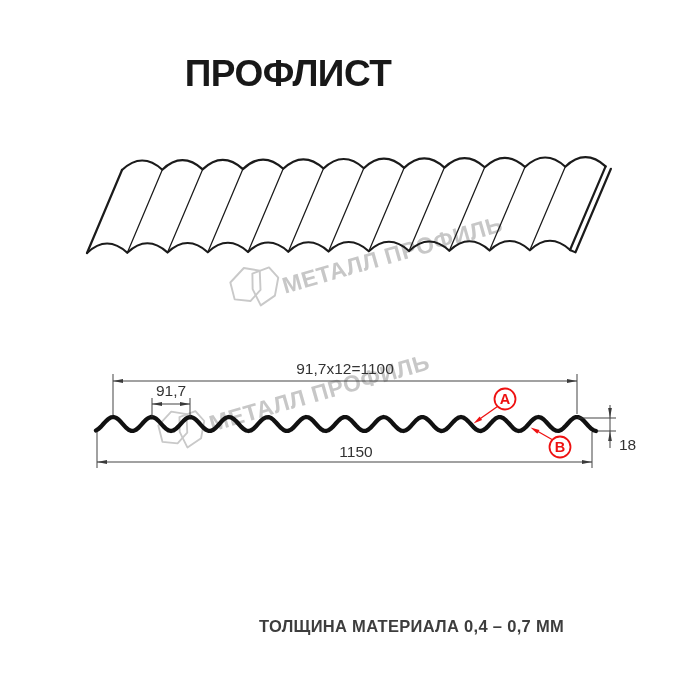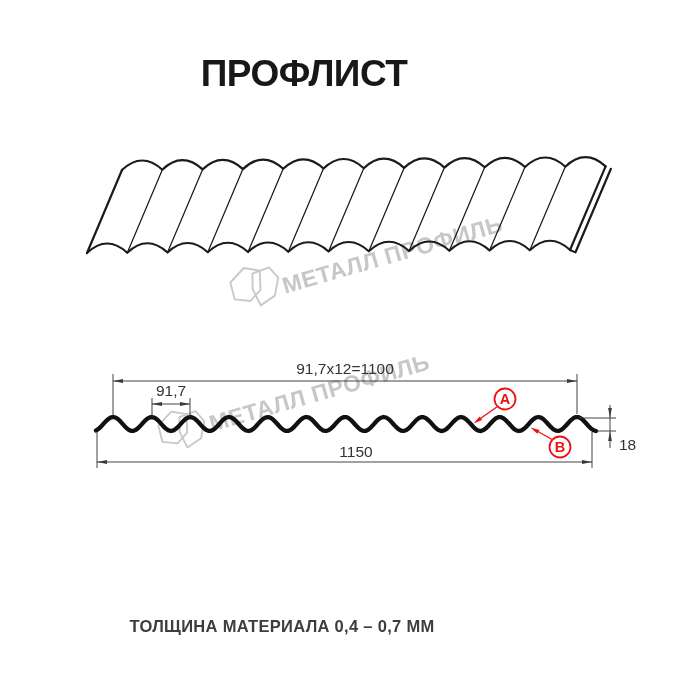--- a/index.html
+++ b/index.html
@@ -1,29 +1,29 @@
 <!DOCTYPE html>
 <html><head>
 <meta charset="utf-8">
 <style>
   html,body{margin:0;padding:0;background:#fff;}
   .canvas{
     position:relative;width:700px;height:700px;background:#ffffff;
     overflow:hidden;font-family:"Liberation Sans", sans-serif;
   }
-  .hdr{position:absolute;left:0;top:54px;width:576px;text-align:center;z-index:5;margin-left:16px;}
+  .hdr{position:absolute;left:0;top:54px;width:576px;text-align:center;z-index:5;}
   .title{
     font-size:37px;font-weight:800;letter-spacing:-0.5px;color:#181818;
     line-height:40px;margin:0;
   }
   .subtitle{
     font-size:20px;font-weight:700;color:#222;margin-top:6px;letter-spacing:0px;
   }
   .footer{
-    position:absolute;left:0;top:617px;width:564px;text-align:center;
+    position:absolute;left:0;top:617px;width:564px;text-align:right;
     font-size:16.5px;font-weight:700;color:#3d3d3d;letter-spacing:0.3px;z-index:5;
   }
   .wm{position:absolute;z-index:1;pointer-events:none;}
   .wm-text{
     position:absolute;white-space:nowrap;font-weight:700;font-size:23px;
     letter-spacing:0.5px;color:#c7c7c7;transform:rotate(-16deg);
     transform-origin:left center;z-index:1;
   }
   .wm-logo{transform:rotate(-8deg);transform-origin:center;}
   #drawing{position:absolute;left:0;top:0;z-index:2;}

